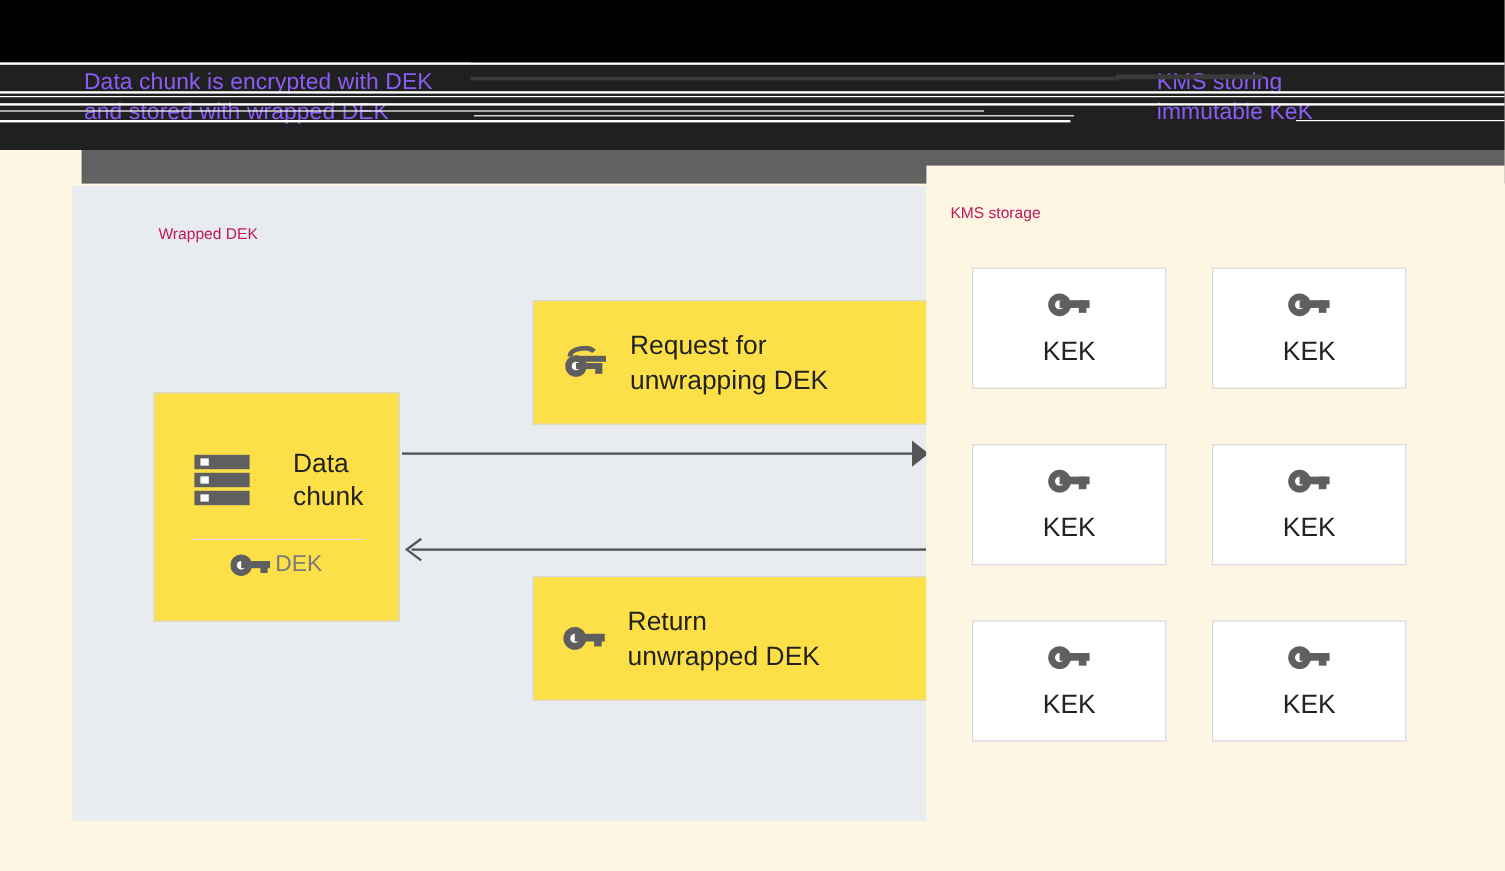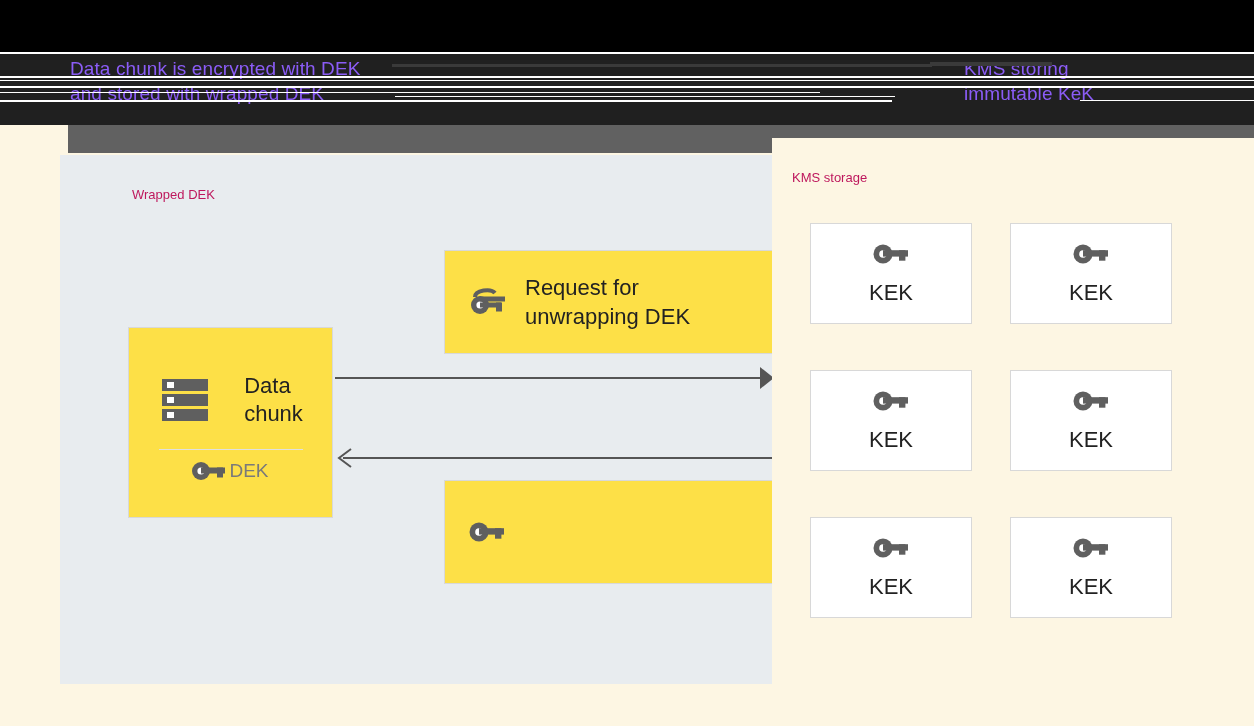--- a/index.html
+++ b/index.html
@@ -316,20 +316,22 @@
     <div class="card-shadow return"></div>
     <div class="card card-msg return">
       <span class="icon">
         <svg width="36" height="24" viewBox="0 0 36 24">
           <circle cx="10" cy="12" r="9.5" fill="#5f5f5f"></circle>
           <circle cx="10" cy="12" r="3.8" fill="#ffffff"></circle>
           <rect x="10" y="8.2" width="25" height="6.4" fill="#5f5f5f"></rect>
           <rect x="26" y="8.2" width="6.4" height="10.5" fill="#5f5f5f"></rect>
         </svg>
       </span>
+      <span class="msg-label">Return
+unwrapped DEK</span>
     </div>
   </div>
 
   <div class="panel-right">
     <div class="panel-title title-right">KMS storage</div>
 
     <div class="kek-grid">
 
       <div class="kek-card">
         <span class="icon">

